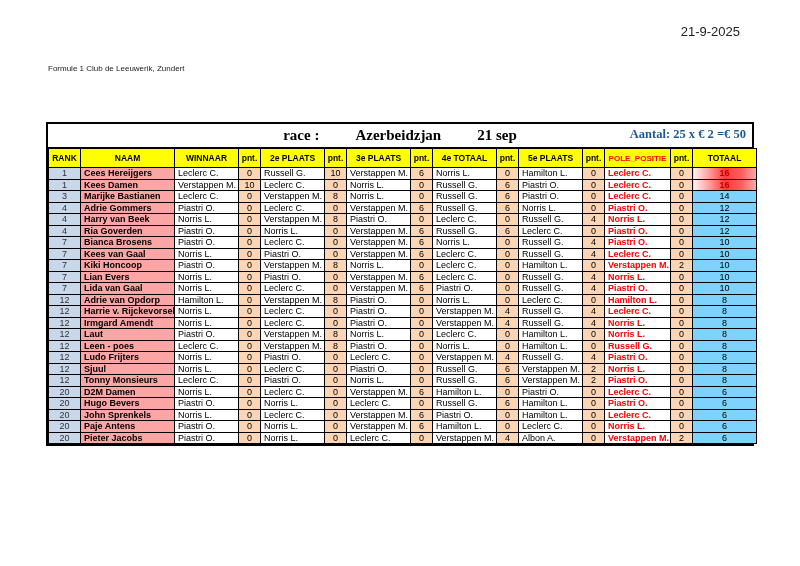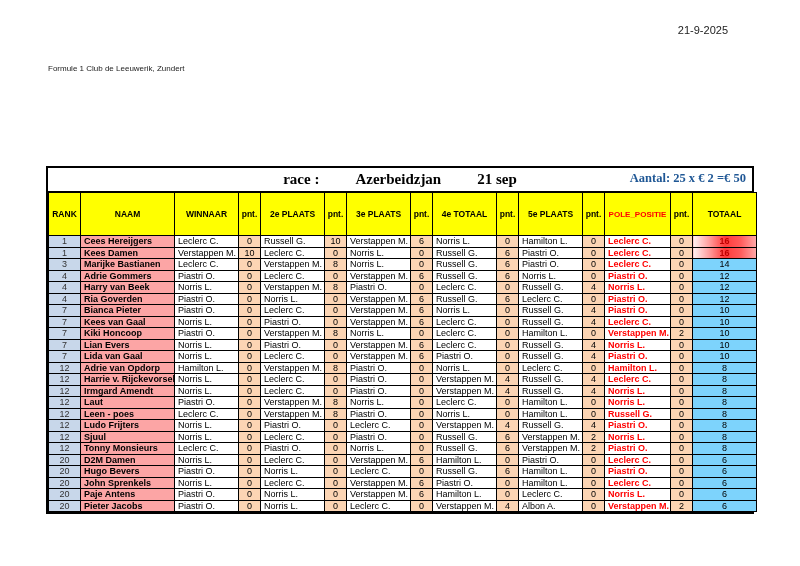--- a/index.html
+++ b/index.html
@@ -1,43 +1,43 @@
 <!DOCTYPE html>
 <html><head>
 <meta charset="utf-8">
 <style>
   html,body{margin:0;padding:0;}
   body{
     width:800px;height:566px;background:#ffffff;position:relative;
     font-family:"Liberation Sans",sans-serif;color:#000;overflow:hidden;
   }
   .page-head-left{position:absolute;left:48px;top:24px;font-size:8px;color:#222;margin-top:40px;}
-  .page-head-right{position:absolute;right:72px;top:24px;font-size:11px;color:#222;}
+  .page-head-right{position:absolute;right:60px;top:24px;font-size:13px;color:#222;}
 
   .sheet{
     position:absolute;left:46px;top:122px;width:708px;
-    border:2px solid #000;background:#fff;box-sizing:border-box;margin-top:44px;
+    border:2px solid #000;background:#fff;box-sizing:border-box;
   }
   .title-bar{
     height:23px;position:relative;display:flex;align-items:center;
     border-bottom:1px solid #000;
     font-family:"Liberation Serif",serif;font-weight:bold;font-size:15px;
     background:#fff;
   }
   .title-center{margin:0 auto;display:flex;gap:36px;align-items:baseline;}
   .aantal{
     position:absolute;right:6px;top:3px;
     font-size:12.5px;color:#1f5795;font-family:"Liberation Serif",serif;font-weight:bold;
   }
 
   table{border-collapse:collapse;width:100%;table-layout:fixed;}
   th,td{border:1px solid #000;overflow:hidden;white-space:nowrap;box-sizing:border-box;}
   thead th{
     background:#ffff00;font-size:8.5px;font-weight:bold;height:16px;
-    text-align:center;padding:16px 1px;
+    text-align:center;padding:4px 1px;
   }
   thead th.pole-h{color:#ff0000;font-size:8px;}
   tbody td{height:10.7px;font-size:9px;line-height:10.5px;padding:0 3px;}
   .c-rank{background:#c8d7ea;text-align:center;color:#333;}
   .c-naam{background:#fca5a5;font-weight:bold;}
   .c-driver{background:#ffffff;}
   .c-pnt{background:#fcd5b4;text-align:center;}
   .c-pole{background:#ffffff;color:#ff0000;font-weight:bold;}
   .c-totaal{background:#7dd3fc;text-align:center;}
   .c-totaal.hot{
@@ -196,21 +196,21 @@
           <td class="c-driver">Russell G.</td>
           <td class="c-pnt">6</td>
           <td class="c-driver">Leclerc C.</td>
           <td class="c-pnt">0</td>
           <td class="c-pole">Piastri O.</td>
           <td class="c-pnt">0</td>
           <td class="c-totaal">12</td>
         </tr>
         <tr>
           <td class="c-rank">7</td>
-          <td class="c-naam">Bianca Pieter</td>
+          <td class="c-naam">Bianca Brosens</td>
           <td class="c-driver">Piastri O.</td>
           <td class="c-pnt">0</td>
           <td class="c-driver">Leclerc C.</td>
           <td class="c-pnt">0</td>
           <td class="c-driver">Verstappen M.</td>
           <td class="c-pnt">6</td>
           <td class="c-driver">Norris L.</td>
           <td class="c-pnt">0</td>
           <td class="c-driver">Russell G.</td>
           <td class="c-pnt">4</td>

